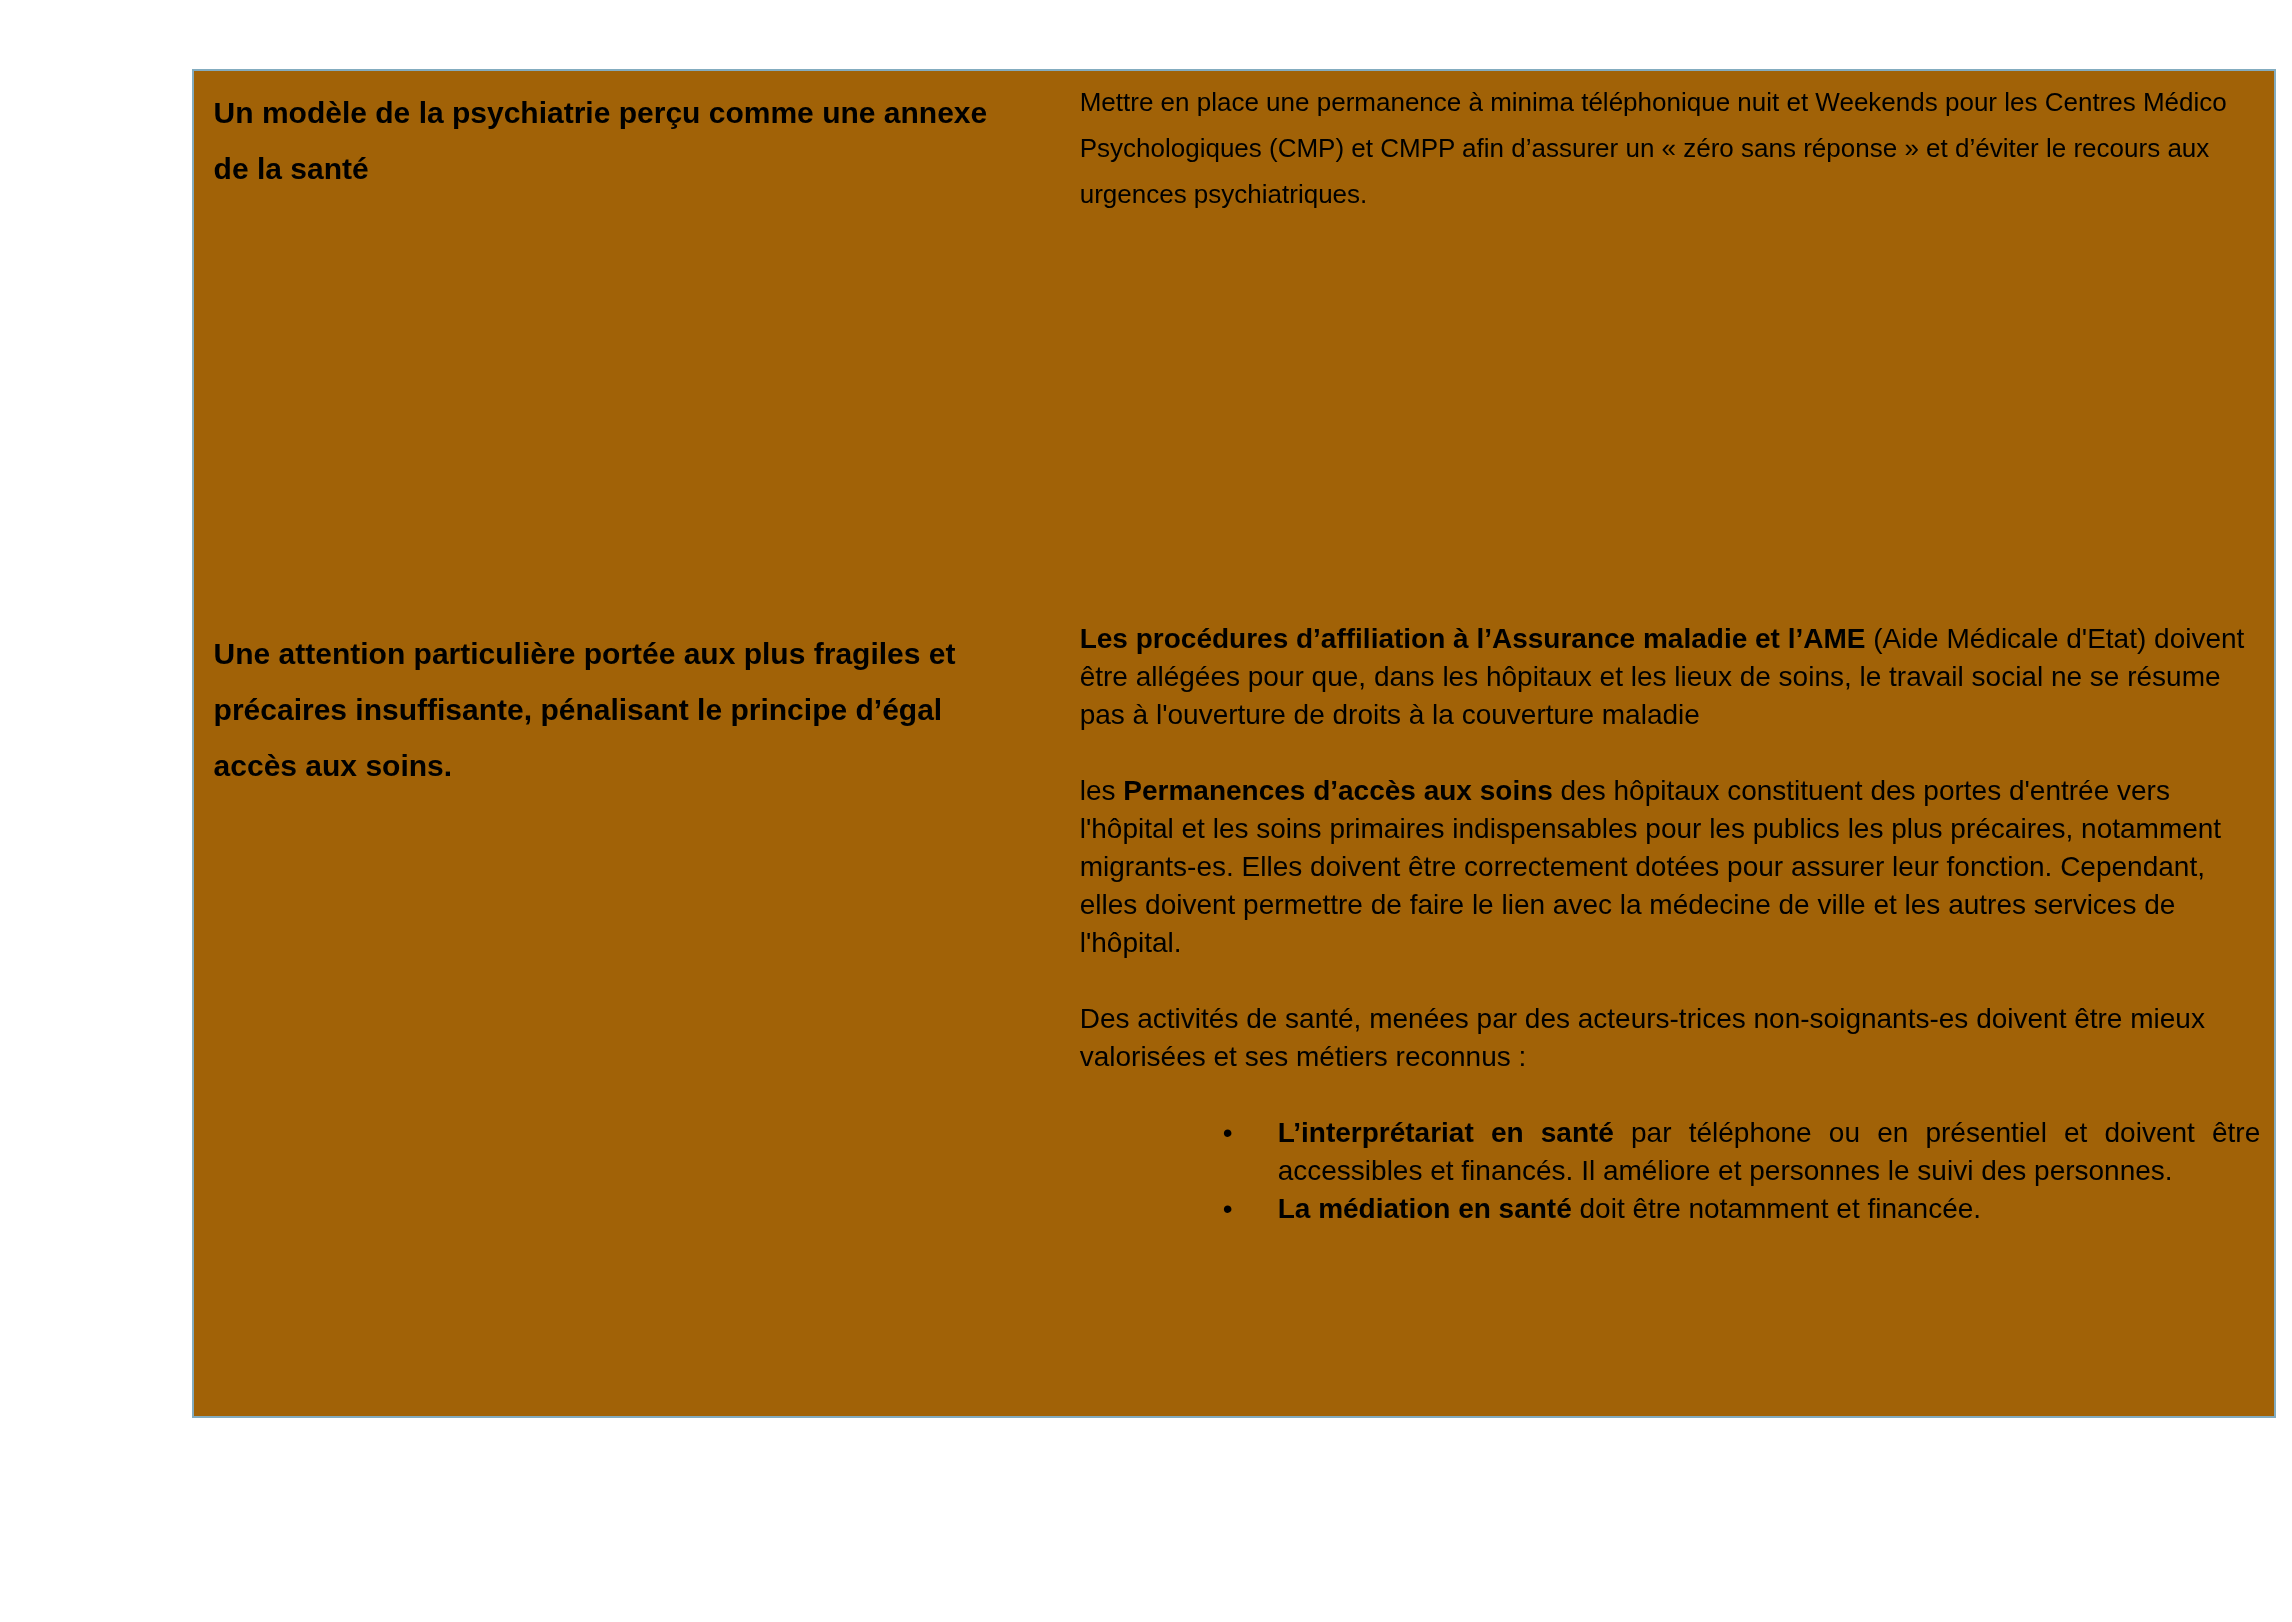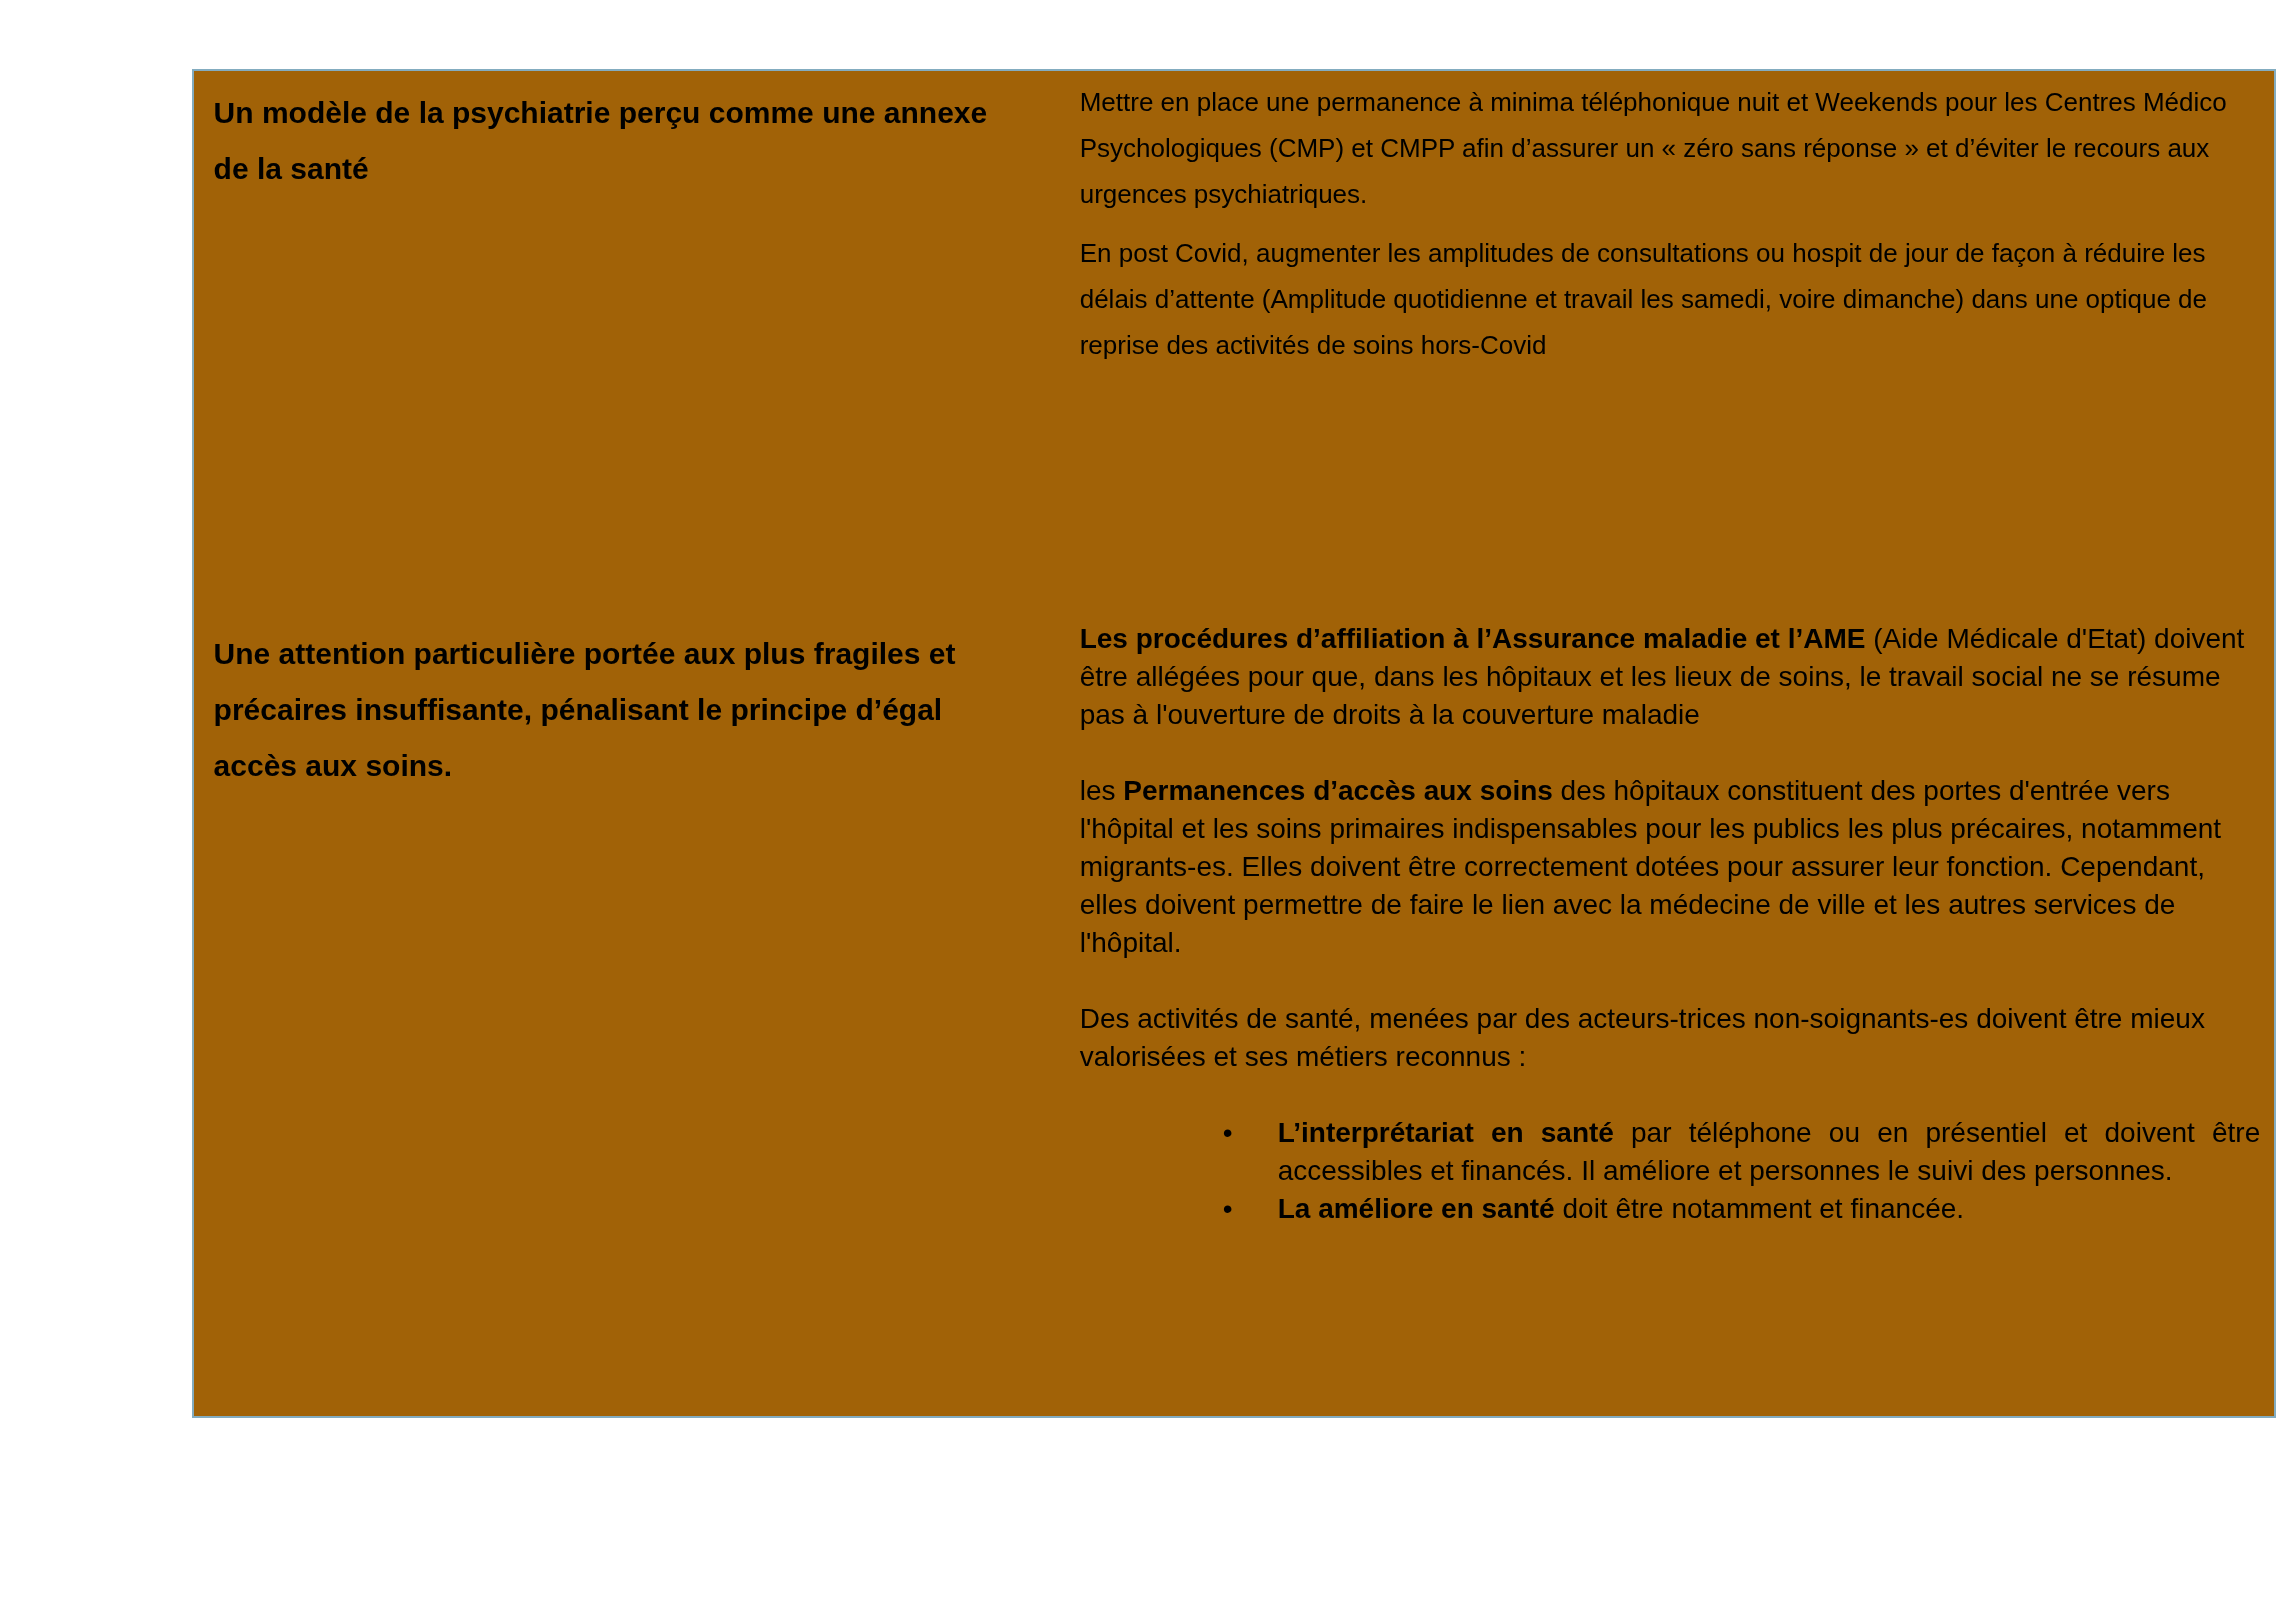--- a/index.html
+++ b/index.html
@@ -67,21 +67,20 @@
 <body>
 
 <div class="page">
   <div class="doc-table">
 
     <div class="cell head-cell row1">
       <span>Un modèle de la psychiatrie perçu comme une annexe de la santé</span>
     </div>
     <div class="cell body-r1 row1">
       <p>Mettre en place une permanence à minima téléphonique nuit et Weekends pour les Centres Médico Psychologiques (CMP) et CMPP afin d’assurer un « zéro sans réponse » et d’éviter le recours aux urgences psychiatriques.</p>
-      <p>En post Covid, augmenter les amplitudes de consultations ou hospit de jour de façon à réduire les délais d’attente (Amplitude quotidienne et travail les samedi, voire dimanche) dans une optique de reprise des activités de soins hors-Covid</p>
     </div>
 
     <div class="cell head-cell row2">
       <span>Une attention particulière portée aux plus fragiles et précaires insuffisante, pénalisant le principe d’égal accès aux soins.</span>
     </div>
     <div class="cell body-r2 row2">
 
       <p><span></span><strong>Les procédures d’affiliation à l’Assurance maladie et l’AME</strong><span> (Aide Médicale d'Etat) doivent être allégées pour que, dans les hôpitaux et les lieux de soins, le travail social ne se résume pas à l'ouverture de droits à la couverture maladie</span></p>
 
 
@@ -89,20 +88,20 @@
 
       <p><span></span><strong></strong><span>Des activités de santé, menées par des acteurs-trices non-soignants-es doivent être mieux valorisées et ses métiers reconnus :</span></p>
 
       <div class="bullets">
         <div class="bullet-item">
           <span class="bullet-dot">•</span>
           <span class="bullet-text justify"><strong>L’interprétariat en santé</strong><span> par téléphone ou en présentiel et doivent être accessibles et financés. Il améliore et personnes le suivi des personnes.</span></span>
         </div>
         <div class="bullet-item">
           <span class="bullet-dot">•</span>
-          <span class="bullet-text"><strong>La améliore en santé</strong><span> doit être notamment et financée.</span></span>
+          <span class="bullet-text"><strong>La médiation en santé</strong><span> doit être notamment et financée.</span></span>
         </div>
       </div>
 
     </div>
   </div>
 </div>
 
 
 </body></html>

